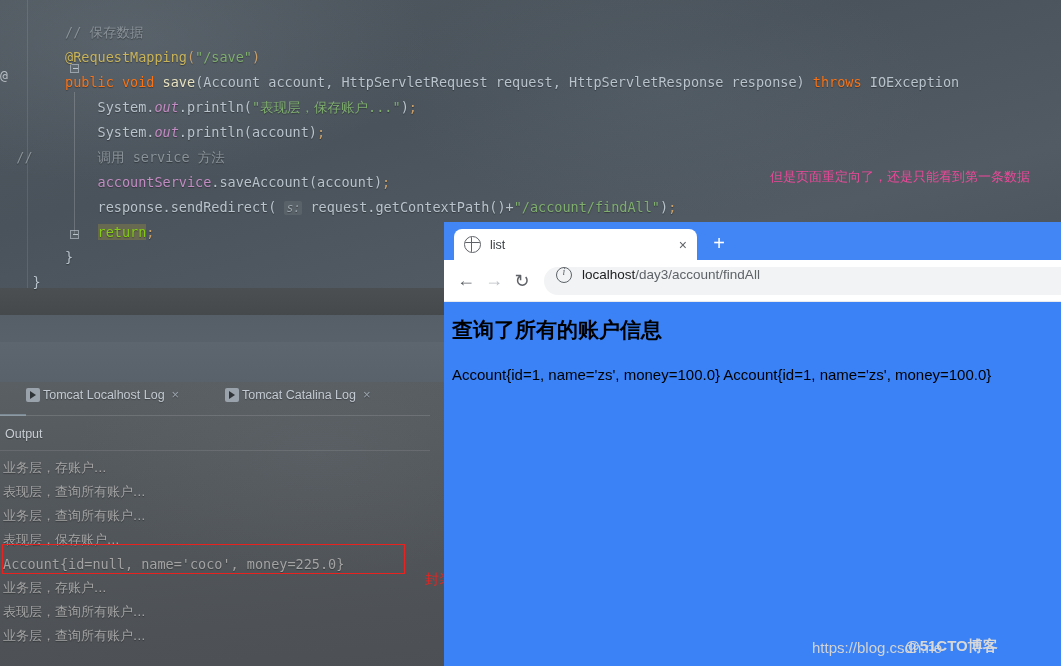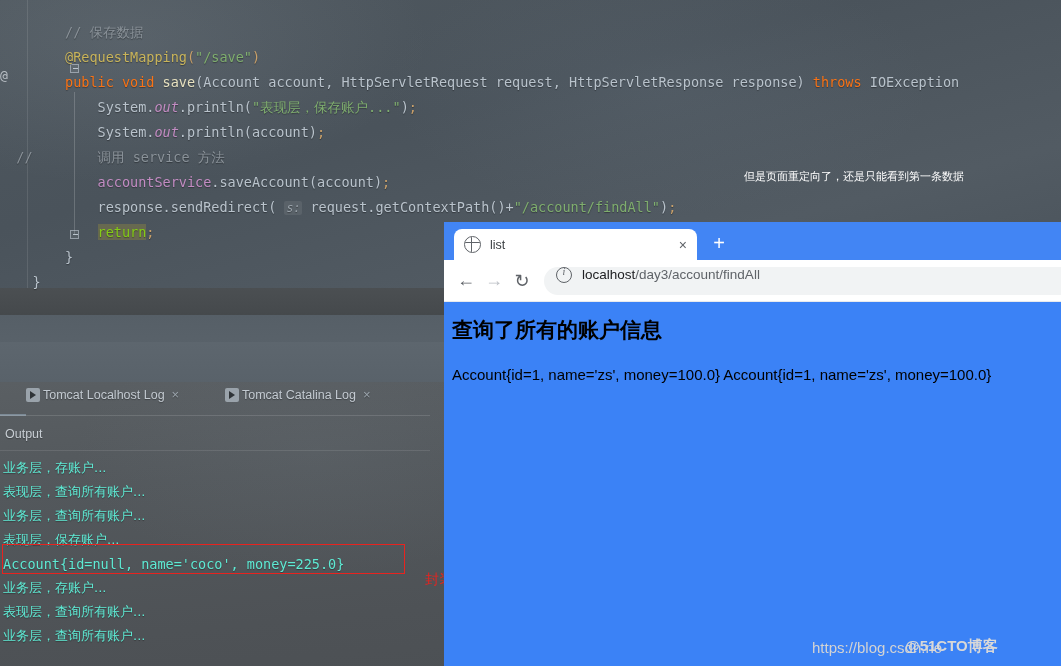--- a/index.html
+++ b/index.html
@@ -118,24 +118,24 @@
     font-size: 11.5px;
   }
   .hl-return {
     background: rgba(150,140,60,0.38);
     color: #84cc16;
   }
 
   
   .annot-top {
     position: absolute;
-    left: 744px; top: 167px;
+    left: 770px; top: 167px;
     width: 290px;
-    color: #ffffff;
-    font-size: 11px;
+    color: #ec4899;
+    font-size: 13px;
     line-height: 20px;
     font-family: "DejaVu Sans", sans-serif;
   }
   .annot-bottom {
     position: absolute;
     left: 425px; top: 571px;
     color: #e8231f;
     font-size: 14px;
     font-family: "DejaVu Sans", sans-serif;
     letter-spacing: 0.5px;
@@ -202,21 +202,21 @@
   }
 
   
   .console {
     position: absolute;
     left: 3px; top: 456px;
     width: 425px;
     font-family: "DejaVu Sans Mono", monospace;
     font-size: 13.5px;
     line-height: 24px;
-    color: #5eead4;
+    color: #a3a3a3;
     white-space: pre;
     text-shadow: 0 1px 1px rgba(0,0,0,0.35);
   }
   .console .cl { display: block; height: 24px; }
   .console .cl.cjk { font-family: "DejaVu Sans", sans-serif; font-size: 13px; }
   .redbox {
     position: absolute;
     left: 2px; top: 544px;
     width: 403px; height: 30px;
     border: 1px solid #e8231f;

